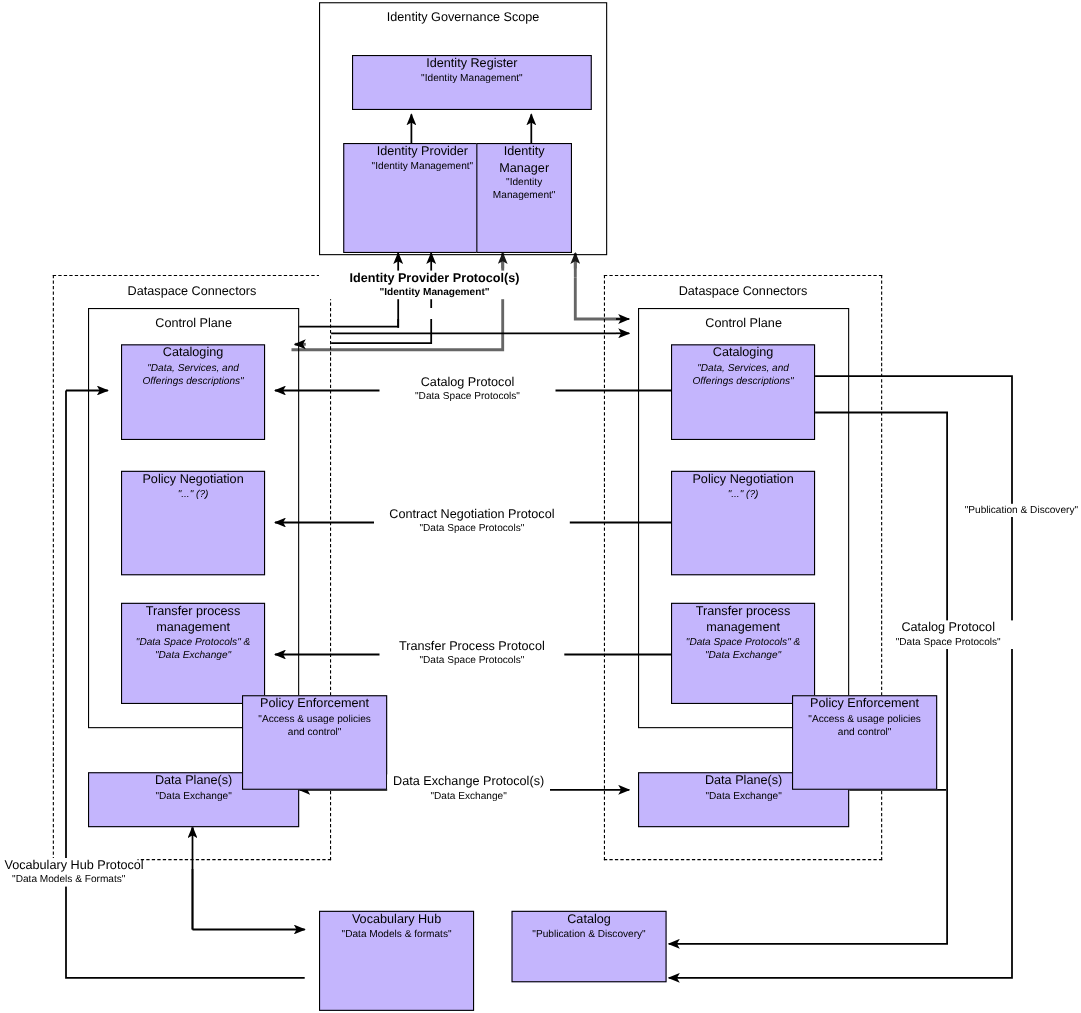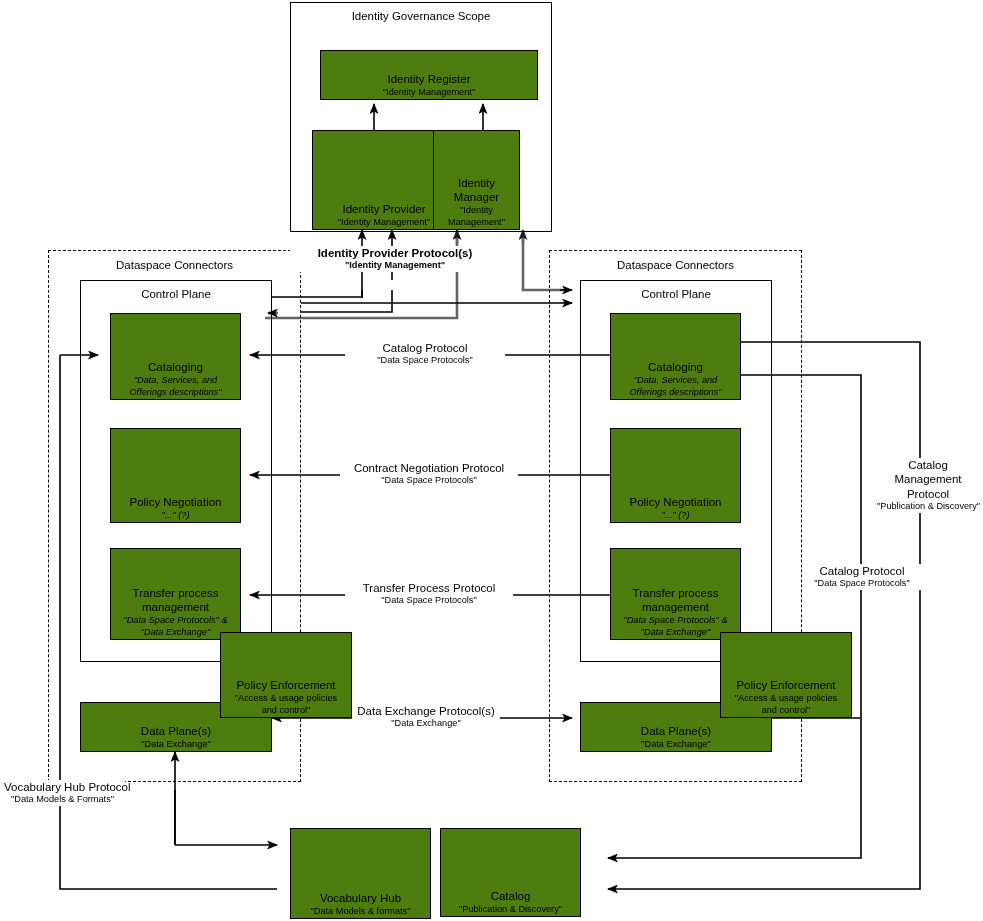--- a/index.html
+++ b/index.html
@@ -1,21 +1,21 @@
 <!DOCTYPE html>
 <html><head>
 <meta charset="utf-8">
 <style>
   html,body{margin:0;padding:0;background:#ffffff;}
   body{font-family:"Liberation Sans",sans-serif;}
   #stage{position:relative;width:983px;height:921px;background:#ffffff;overflow:hidden;}
   #wires{position:absolute;left:0;top:0;width:983px;height:921px;pointer-events:none;}
 
-  .box{position:absolute;border:1.6px solid #000;background:#4d7c0f;box-sizing:border-box;
-       display:flex;flex-direction:column;align-items:center;justify-content:flex-end;text-align:center;}
+  .box{position:absolute;border:1.6px solid #000;background:#c4b5fd;box-sizing:border-box;
+       display:flex;flex-direction:column;align-items:center;justify-content:flex-start;text-align:center;}
   .grp{position:absolute;border:1.6px solid #000;background:transparent;box-sizing:border-box;}
   .dash{position:absolute;border:1.7px dashed #000;background:transparent;box-sizing:border-box;}
 
   .ttl{font-size:11.5px;color:#000;line-height:1.28;}
   .sub{font-size:9.2px;color:#000;line-height:1.3;}
   .sub.it{font-style:italic;}
   .grp-cap{position:absolute;left:0;right:0;top:7px;text-align:center;font-size:11.5px;color:#000;}
   .dash-cap{position:absolute;left:0;right:0;top:8px;text-align:center;font-size:11.5px;color:#000;}
 
   .lbl{position:absolute;text-align:center;background:#fff;padding:0 4px;box-sizing:border-box;}
@@ -186,21 +186,21 @@
     <div class="ttl">Policy Enforcement</div>
     <div class="sub">"Access &amp; usage policies</div>
     <div class="sub">and control"</div>
   </div>
 
   <div class="box" style="left:290px;top:828px;width:141px;height:91px;">
     <div class="ttl">Vocabulary Hub</div>
     <div class="sub">"Data Models &amp; formats"</div>
   </div>
 
-  <div class="box" style="left:440px;top:828px;width:141px;height:89px;">
+  <div class="box" style="left:465px;top:828px;width:141px;height:65px;">
     <div class="ttl">Catalog</div>
     <div class="sub">"Publication &amp; Discovery"</div>
   </div>
 
   <div class="lbl" style="left:290px;top:246px;width:210px;font-weight:bold;">
     <div class="l1">Identity Provider Protocol(s)</div>
     <div class="l2">"Identity Management"</div>
   </div>
 
   <div class="lbl" style="left:345px;top:341px;width:160px;">
@@ -217,21 +217,20 @@
     <div class="l1">Transfer Process Protocol</div>
     <div class="l2">"Data Space Protocols"</div>
   </div>
 
   <div class="lbl" style="left:352px;top:704px;width:148px;">
     <div class="l1">Data Exchange Protocol(s)</div>
     <div class="l2">"Data Exchange"</div>
   </div>
 
   <div class="lbl wrap" style="left:873px;top:458px;width:110px;">
-    <div class="l1">Catalog Management Protocol</div>
     <div class="l2">"Publication &amp; Discovery"</div>
   </div>
 
   <div class="lbl" style="left:803px;top:564px;width:118px;">
     <div class="l1">Catalog Protocol</div>
     <div class="l2">"Data Space Protocols"</div>
   </div>
 
   <div class="lbl" style="left:0px;top:780px;width:125px;">
     <div class="l1">Vocabulary Hub Protocol</div>

